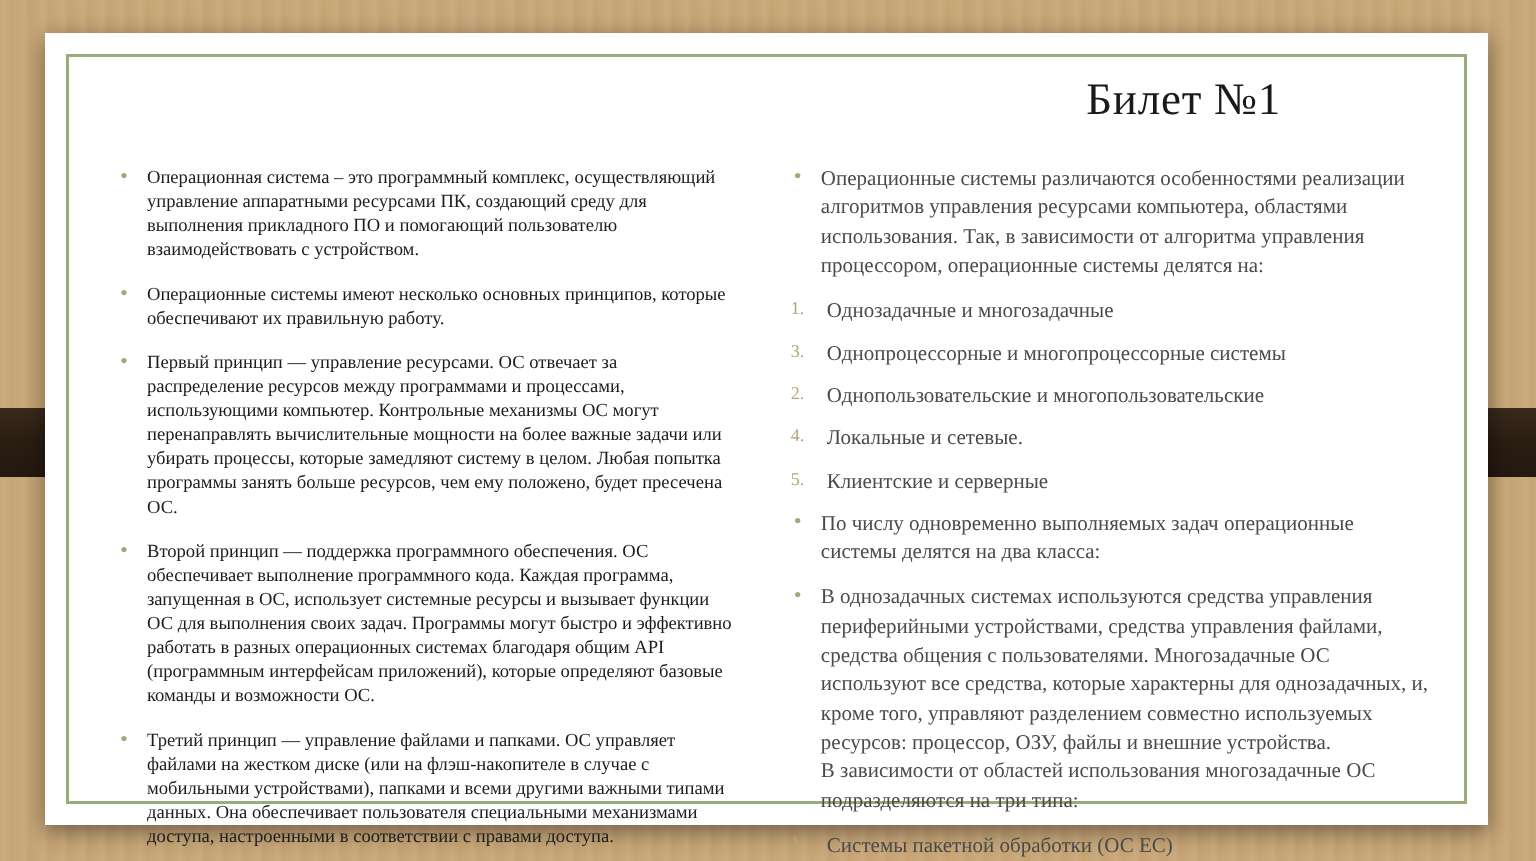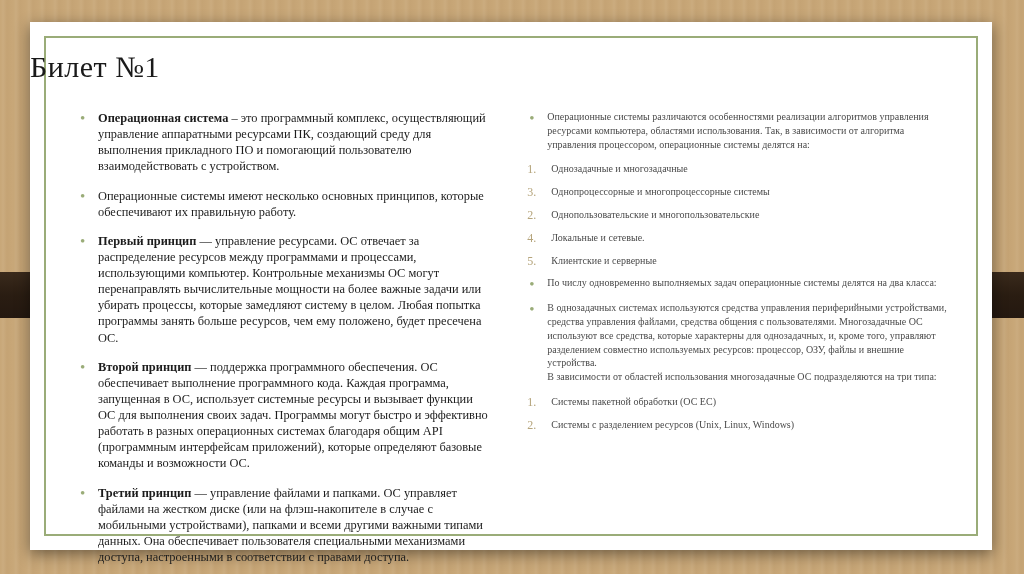--- a/index.html
+++ b/index.html
@@ -76,21 +76,21 @@
     right: 14px;
     bottom: 14px;
     border: 2px solid #9aac78;
   }
 
   .slide-title {
     position: absolute;
     top: 28px;
     left: 0;
     width: 824px;
-    text-align: left;
+    text-align: right;
     font-size: 30px;
     color: #1a1a1a;
     letter-spacing: 0.5px;
   }
 
   
   .columns {
     position: absolute;
     top: 88px;
     left: 44px;
@@ -130,24 +130,24 @@
     padding-left: 28px;
     margin-bottom: 11px;
   }
   ul.blist > li.num::before {
     content: attr(data-num);
     left: 4px;
     color: #b5a47b;
     font-size: 12px;
     top: 0;
   }
-  .b { font-weight: bold; }
+  .b { font-weight: normal; }
 
   .col.right ul.blist > li {
-    font-size: 10px;
+    font-size: 14px;
     line-height: 1.38;
     margin-bottom: 11px;
     color: #4a4a4a;
   }
   .col.right ul.blist > li.num {
     margin-bottom: 9px;
   }
 </style>
 </head>
 <body>

